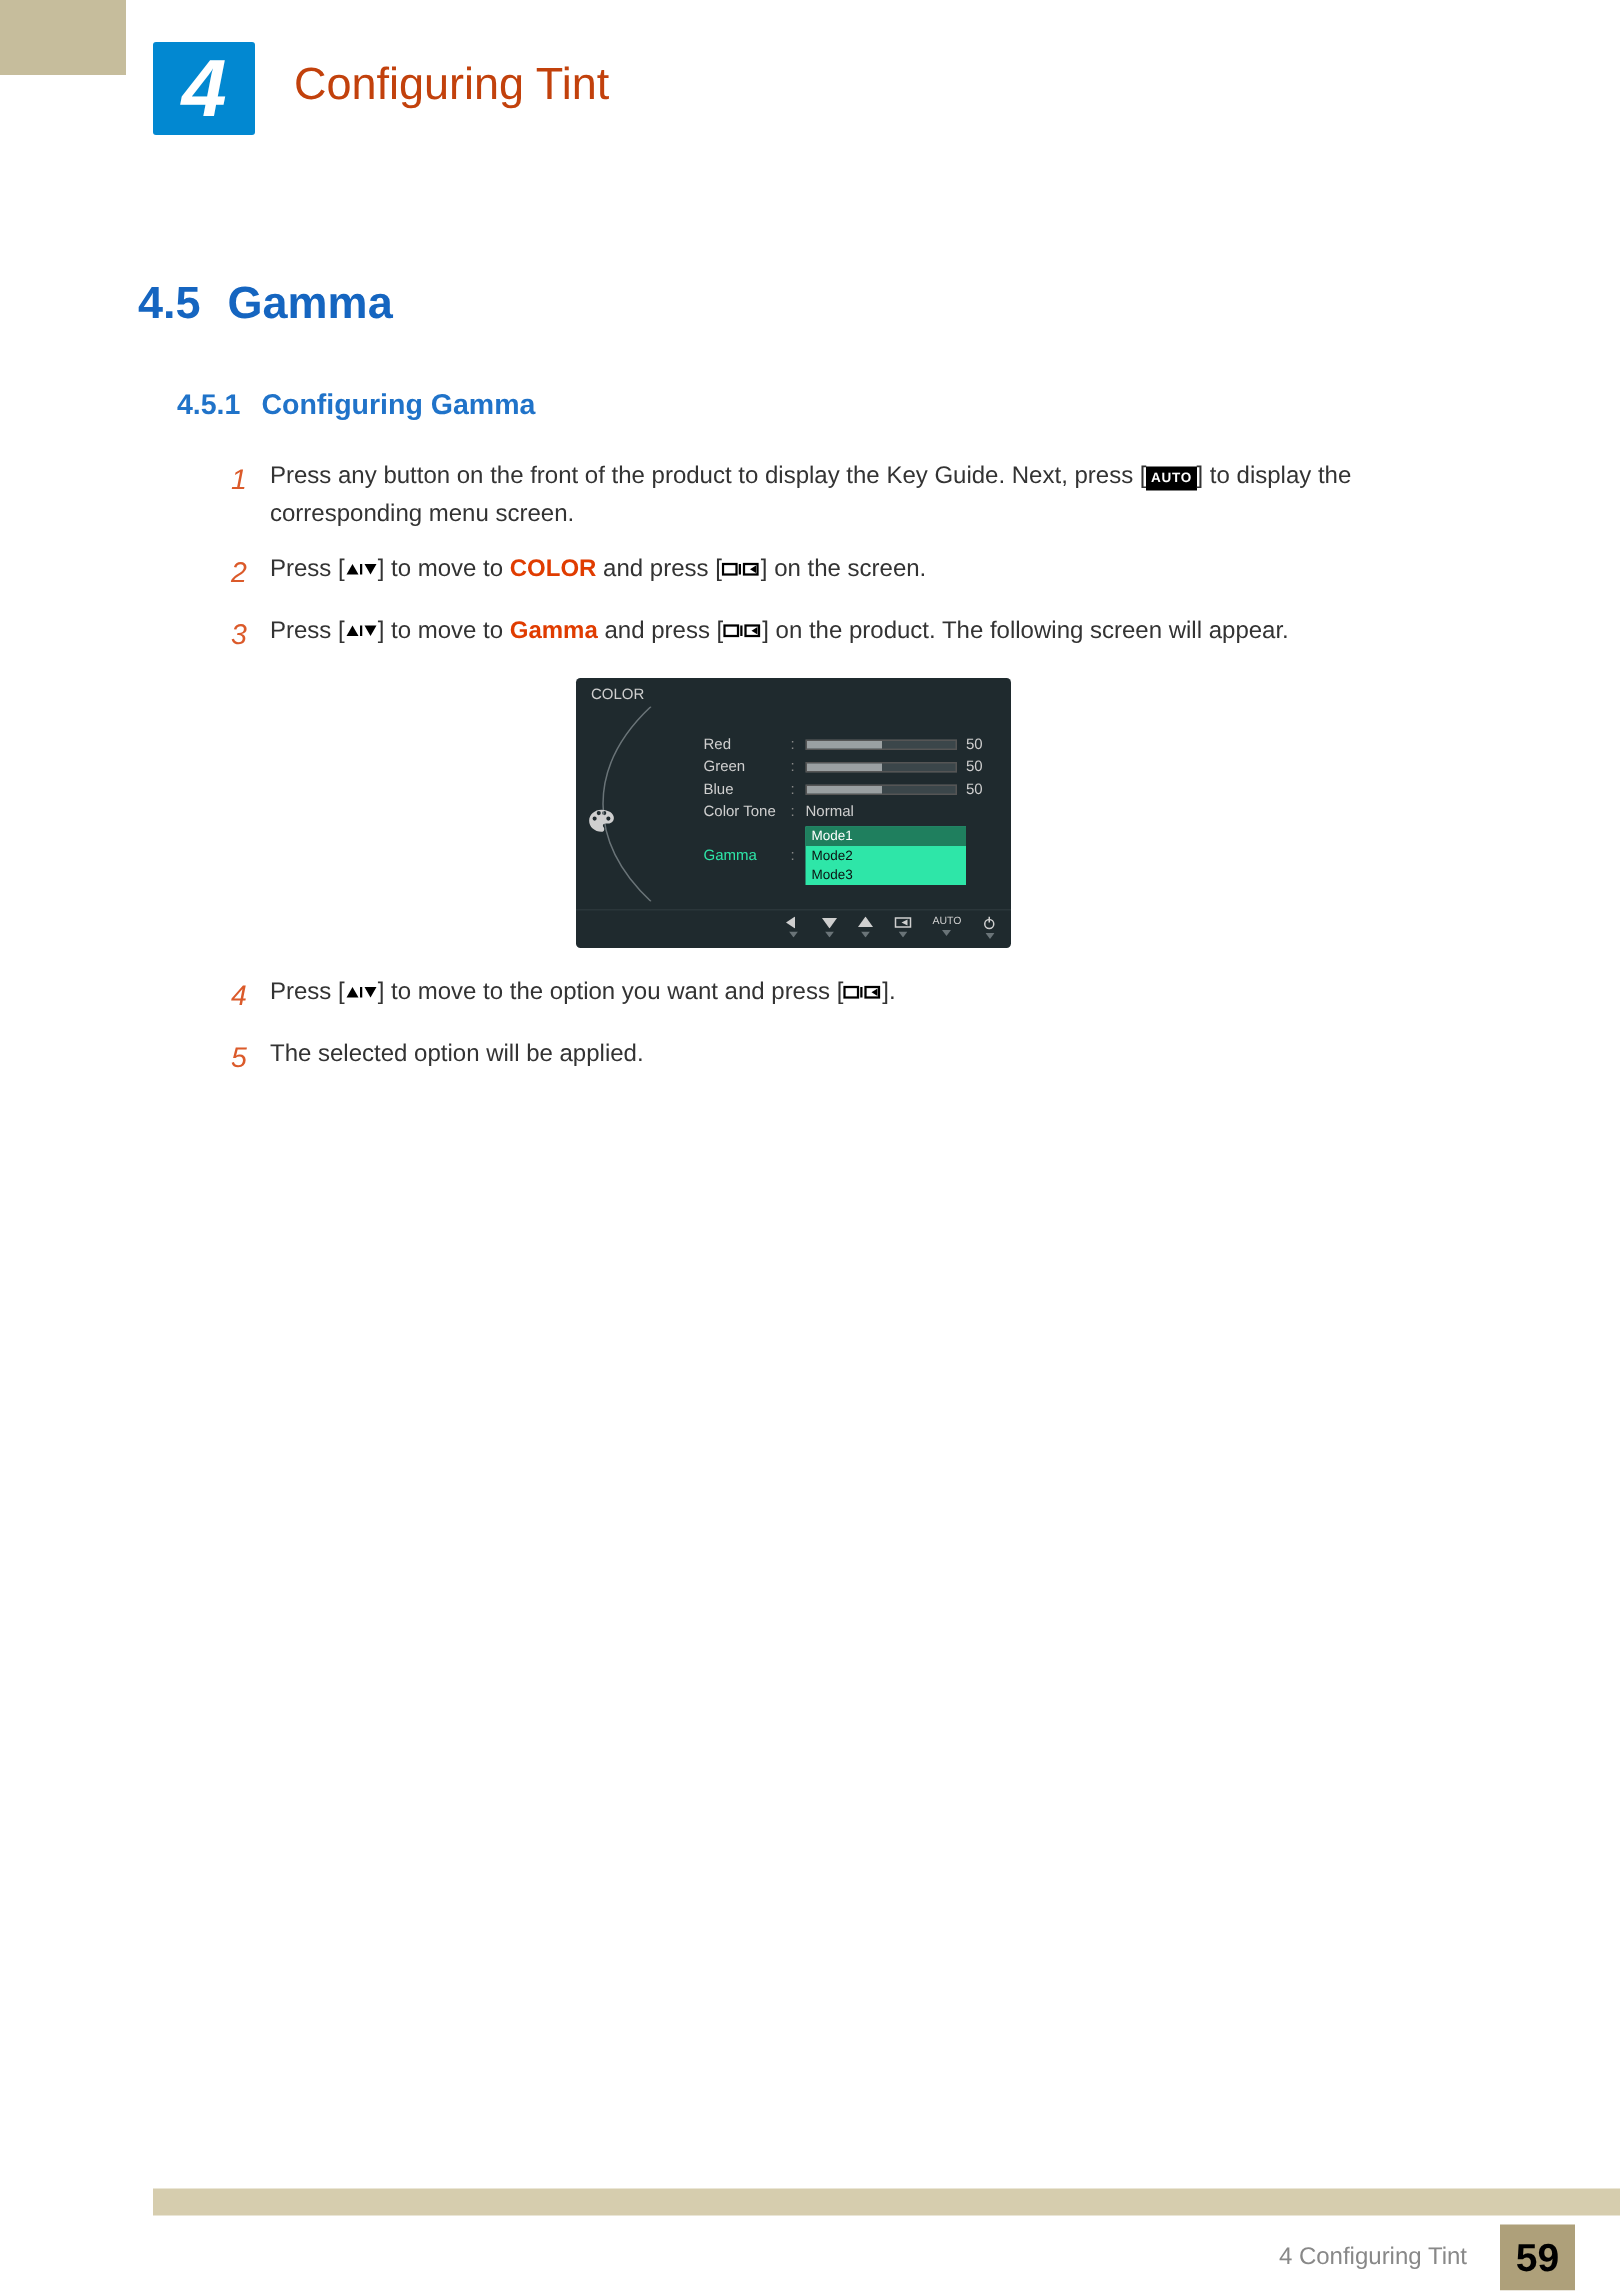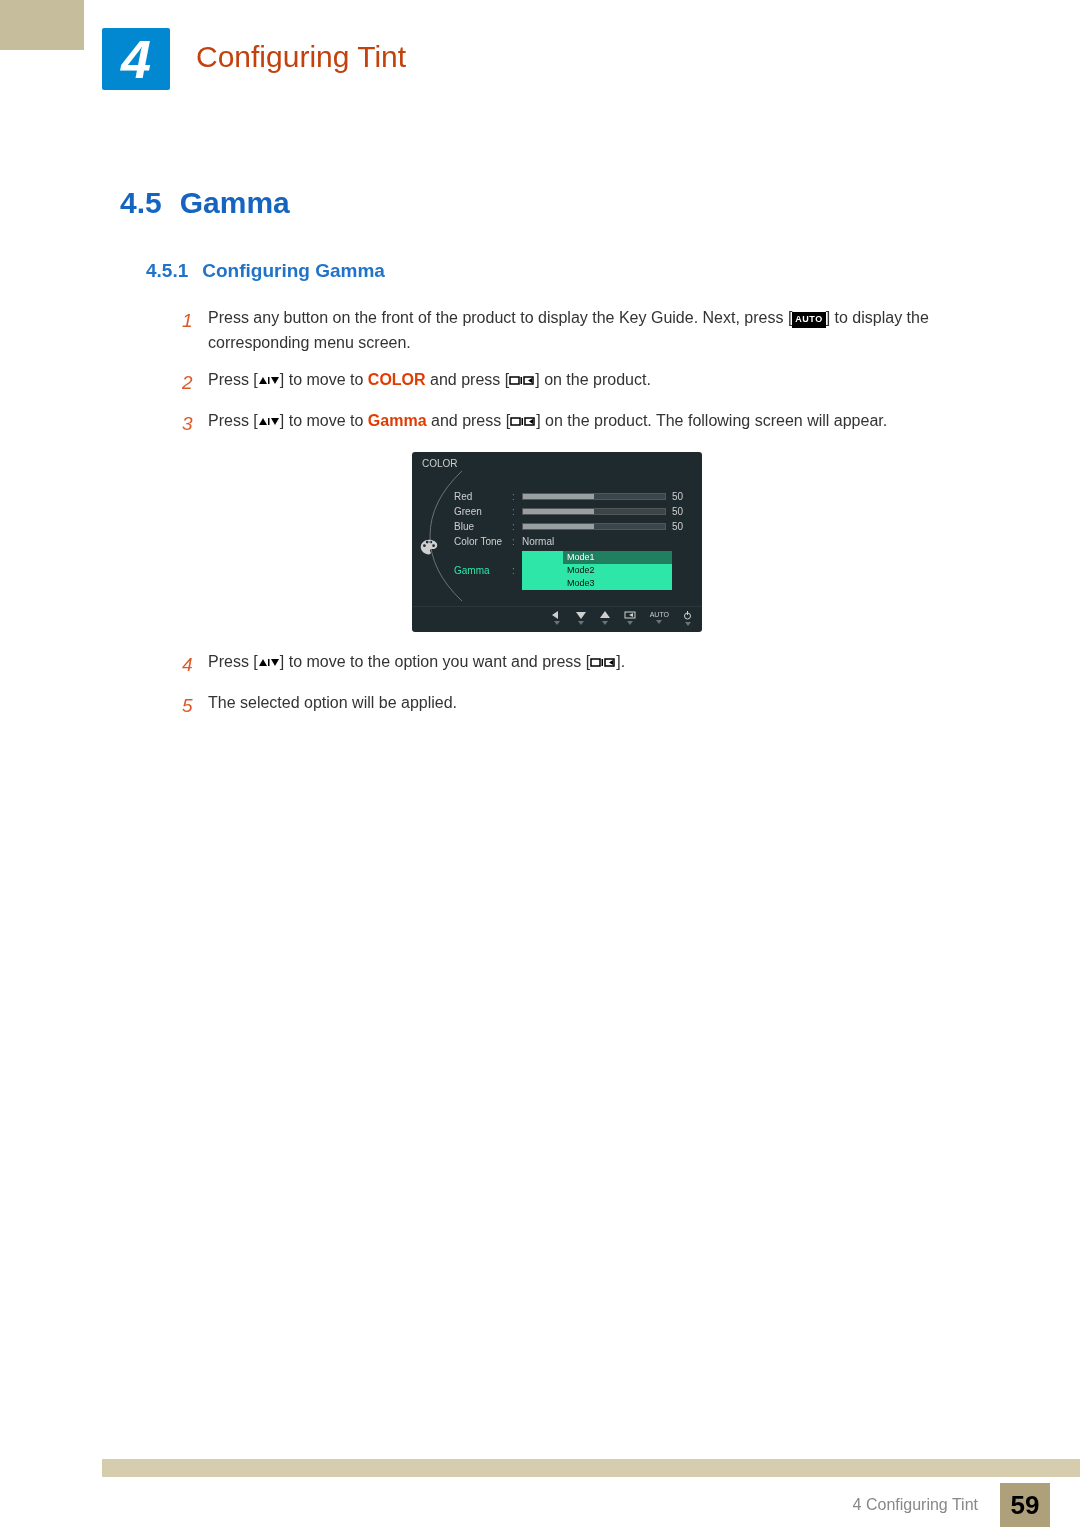--- a/index.html
+++ b/index.html
@@ -37,21 +37,21 @@
   .header-title {
     position: absolute;
     top: 40px; left: 196px;
     color: #c2410c;
     font-size: 30px;
     font-weight: normal;
   }
   .content {
     position: absolute;
     top: 186px;
-    left: 120px;
+    left: 92px;
     right: 90px;
   }
   .section-heading {
     color: #1565c0;
     font-size: 30px;
     margin-bottom: 40px;
   }
   .sec-num { margin-right: 18px; }
   .body-text {
     font-size: 16px;
@@ -115,21 +115,21 @@
     position: relative;
     padding-bottom: 4px;
   }
   .osd-title {
     color: #cfcfcf;
     font-size: 10px;
     padding: 6px 8px 20px 10px;
   }
   .osd-body {
     position: relative;
-    padding: 0 10px 6px 42px;
+    padding: 0 10px 6px 85px;
   }
   .osd-curve {
     position: absolute;
     left: 10px;
     top: -18px;
     width: 42px;
     height: 130px;
   }
   .osd-curve svg { display:block; }
   .osd-icon {
@@ -168,21 +168,20 @@
   .osd-sel { color: #2ee6a8; }
   .osd-dropdown {
     flex: 1;
     background: #2ee6a8;
     font-size: 9px;
     line-height: 1.2;
   }
   .osd-dropdown div {
     color: #0b1110;
     padding: 1px 4px;
-    margin-left: 41px;
   }
   .osd-dd-sel {
     background: #1f7f5e;
     color: #fff !important;
   }
   .osd-footer {
     margin-top: 8px;
     display: flex;
     justify-content: flex-end;
     gap: 14px;
@@ -271,21 +270,21 @@
               <polygon points="17,9 21,2 13,2" fill="#000"></polygon>
               <rect x="10" y="2" width="1.5" height="7" fill="#000"></rect>
             </svg>
           </span><span>] to move to </span><span class="kw-color">COLOR</span><span> and press [</span><span class="icon-inline">
             <svg width="26" height="12">
               <rect x="1" y="2" width="9" height="7" fill="none" stroke="#000" stroke-width="1.5"></rect>
               <rect x="11.5" y="2" width="1.5" height="7" fill="#000"></rect>
               <rect x="15" y="2" width="9" height="7" fill="none" stroke="#000" stroke-width="1.5"></rect>
               <polygon points="19,5.5 23,3 23,8" fill="#000"></polygon>
             </svg>
-          </span><span>] on the product.</span>
+          </span><span>] on the screen.</span>
       </div>
     </div>
 
     <div class="step">
       <div class="step-num">3</div>
       <div class="step-text">
         <span>Press [</span><span class="icon-inline">
             <svg width="22" height="12">
               <polygon points="5,2 9,9 1,9" fill="#000"></polygon>
               <polygon points="17,9 21,2 13,2" fill="#000"></polygon>

